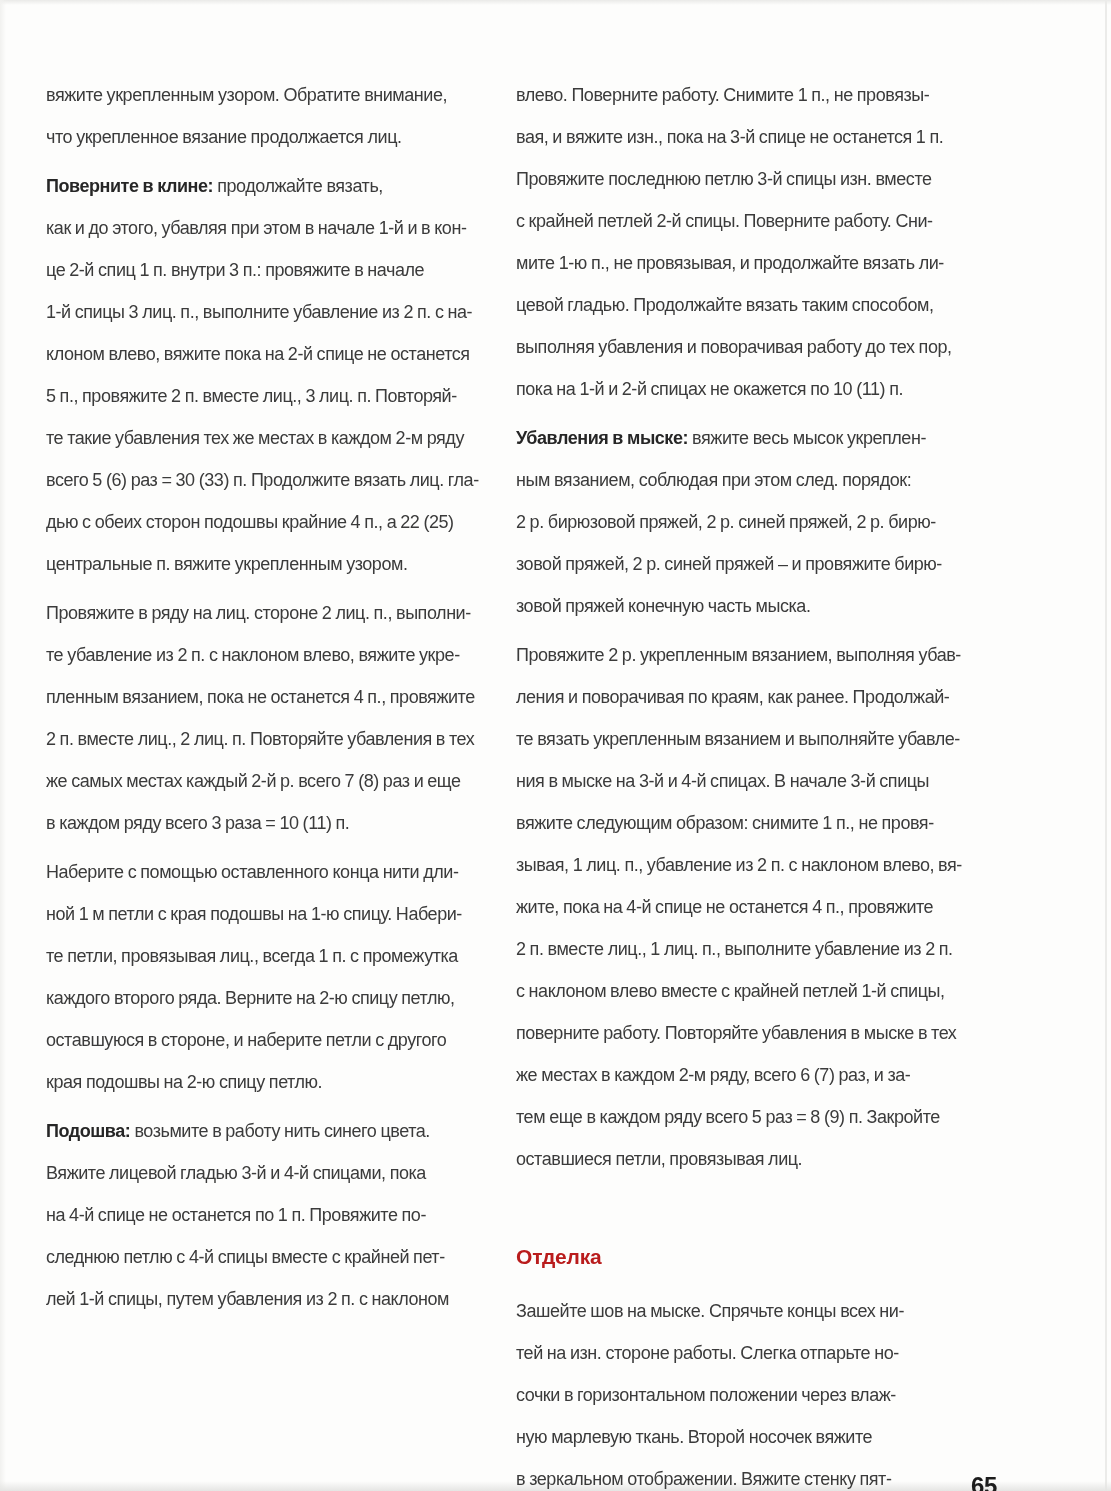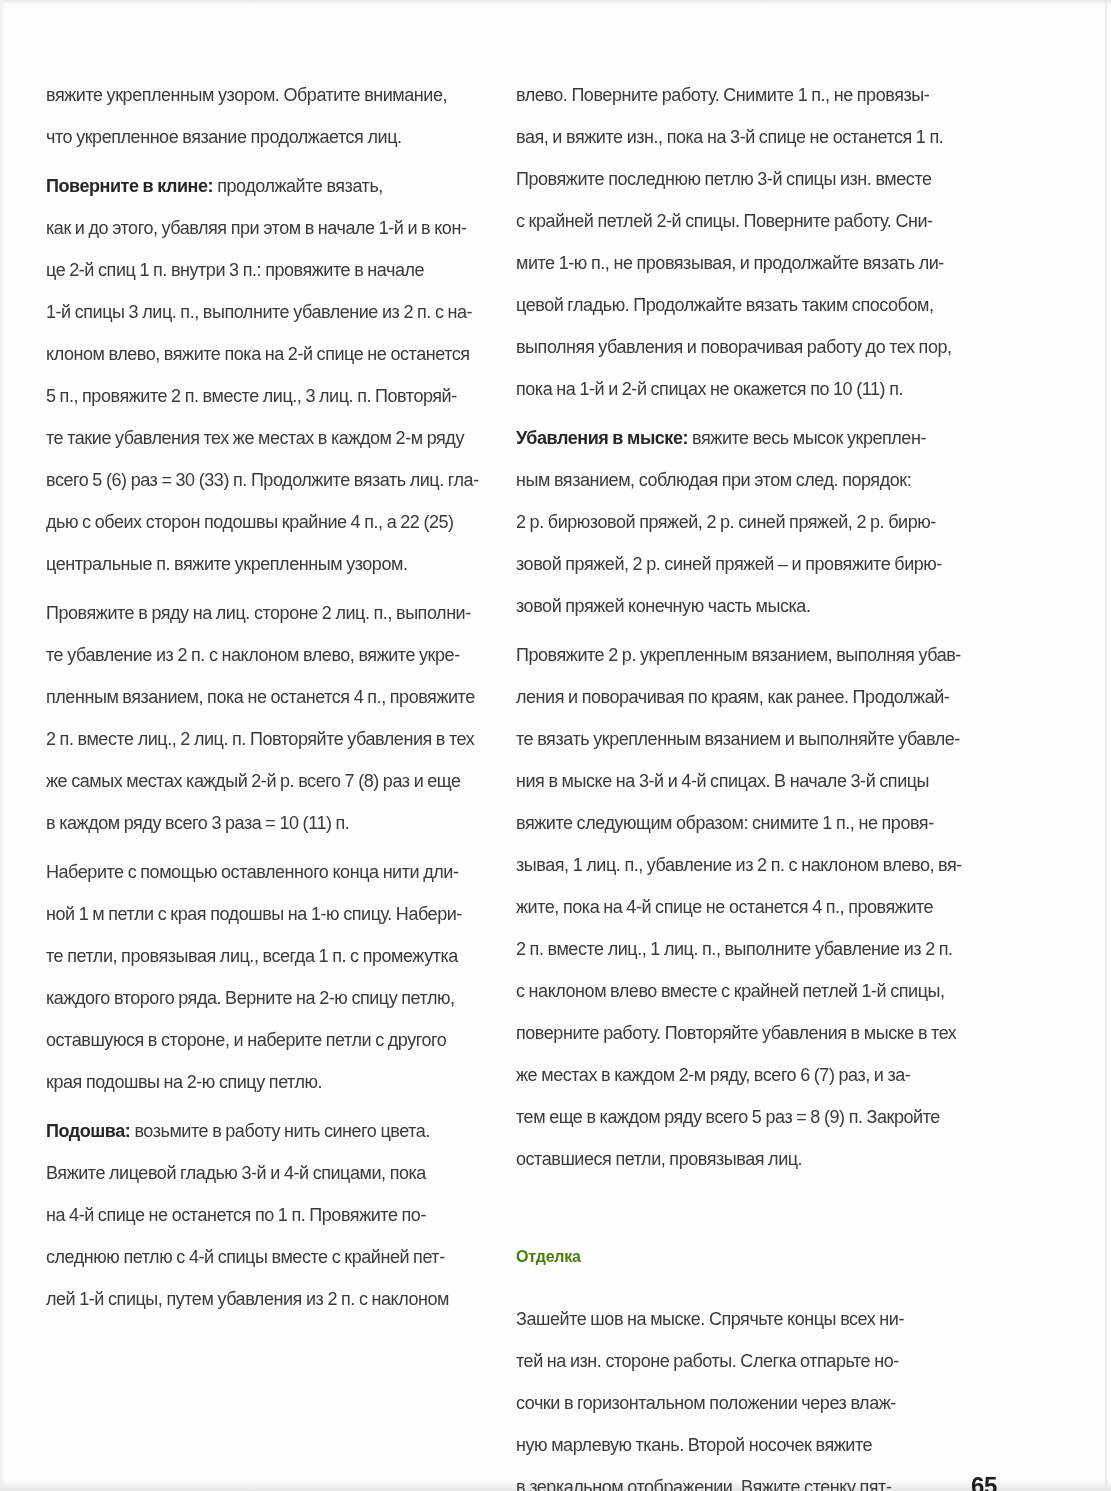--- a/index.html
+++ b/index.html
@@ -46,25 +46,25 @@
   .para {
     margin: 0 0 7px 0;
     white-space: pre-line;
   }
   .para .lead {
     font-weight: 700;
     color: #262626;
   }
 
   .section-heading {
-    margin: 56px 0 20px 0;
-    font-size: 16px;
+    margin: 56px 0 12px 0;
+    font-size: 21px;
     font-weight: 700;
     letter-spacing: -0.2px;
-    color: #4d7c0f;
+    color: #b91c1c;
     white-space: pre-line;
   }
 
   .page-number {
     position: absolute;
     top: 1472px; left: 971px;
     font-size: 24px;
     font-weight: 700;
     letter-spacing: -0.3px;
     color: #1c1c1c;

